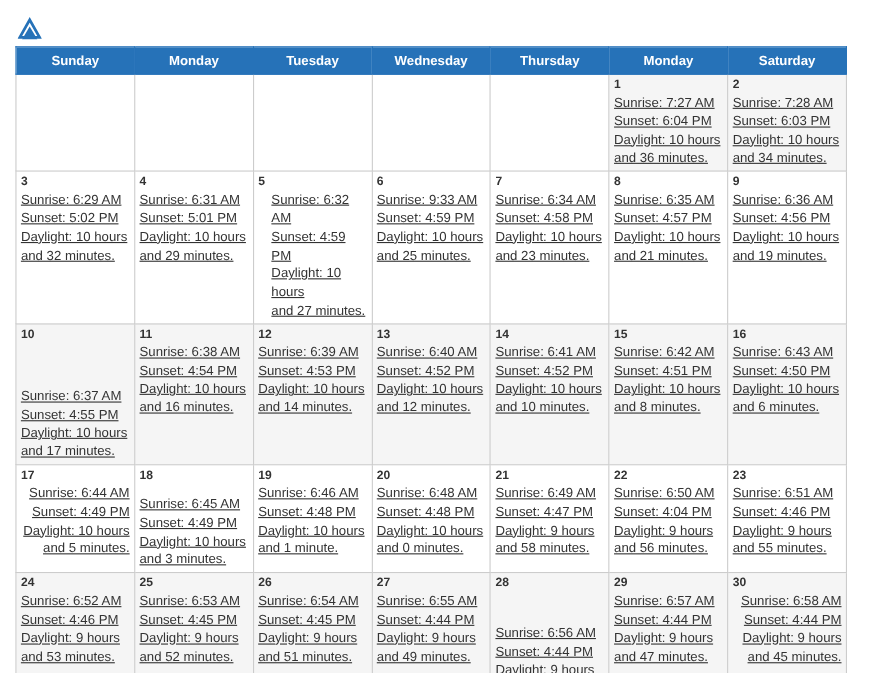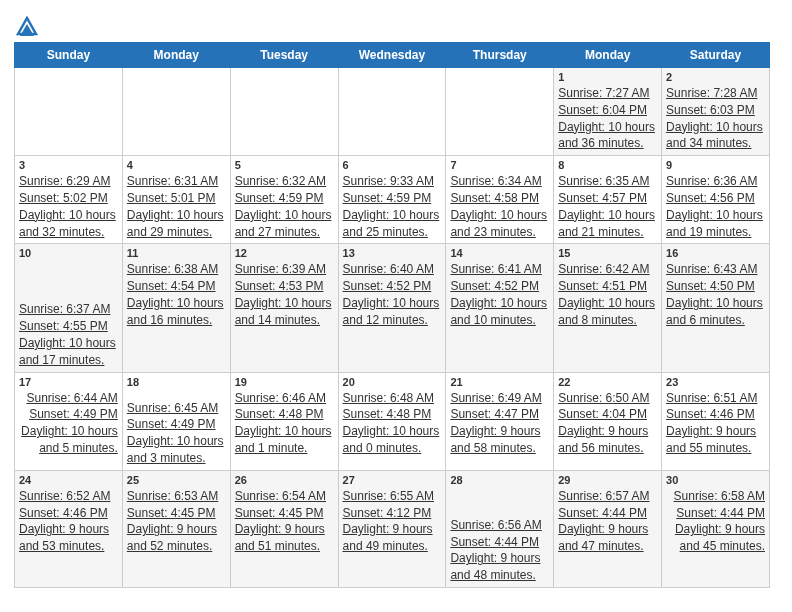--- a/index.html
+++ b/index.html
@@ -153,21 +153,21 @@
           </td>
           <td>
             <span class="day-number">4</span>
             <div class="day-info" style="white-space: pre-line;">Sunrise: 6:31 AM
 Sunset: 5:01 PM
 Daylight: 10 hours
 and 29 minutes.</div>
           </td>
           <td>
             <span class="day-number">5</span>
-            <div class="day-info" style="white-space: pre-line;">Sunrise: 6:32 AM
+            <div class="day-info" style="white-space: pre-line; margin-left: 12px;">Sunrise: 6:32 AM
 Sunset: 4:59 PM
 Daylight: 10 hours
 and 27 minutes.</div>
           </td>
           <td>
             <span class="day-number">6</span>
             <div class="day-info" style="white-space: pre-line;">Sunrise: 9:33 AM
 Sunset: 4:59 PM
 Daylight: 10 hours
 and 25 minutes.</div>
@@ -314,21 +314,21 @@
           <td>
             <span class="day-number">26</span>
             <div class="day-info" style="white-space: pre-line;">Sunrise: 6:54 AM
 Sunset: 4:45 PM
 Daylight: 9 hours
 and 51 minutes.</div>
           </td>
           <td>
             <span class="day-number">27</span>
             <div class="day-info" style="white-space: pre-line;">Sunrise: 6:55 AM
-Sunset: 4:12 PM
+Sunset: 4:44 PM
 Daylight: 9 hours
 and 49 minutes.</div>
           </td>
           <td>
             <span class="day-number">28</span>
             <div class="day-info" style="white-space: pre-line; margin-top: 31px;">Sunrise: 6:56 AM
 Sunset: 4:44 PM
 Daylight: 9 hours
 and 48 minutes.</div>
           </td>

